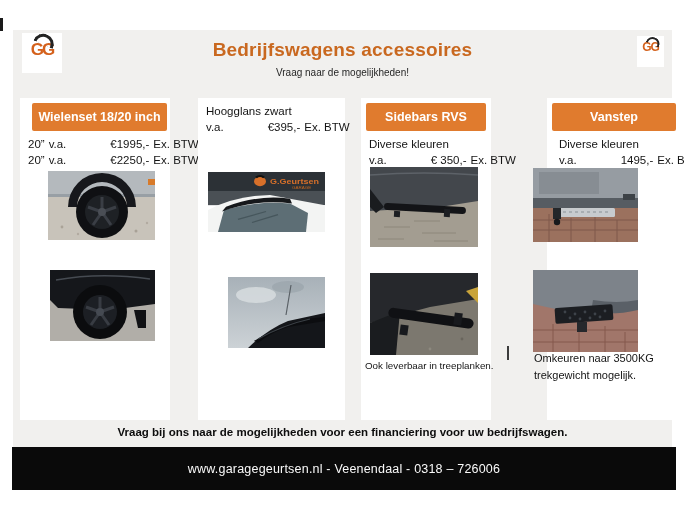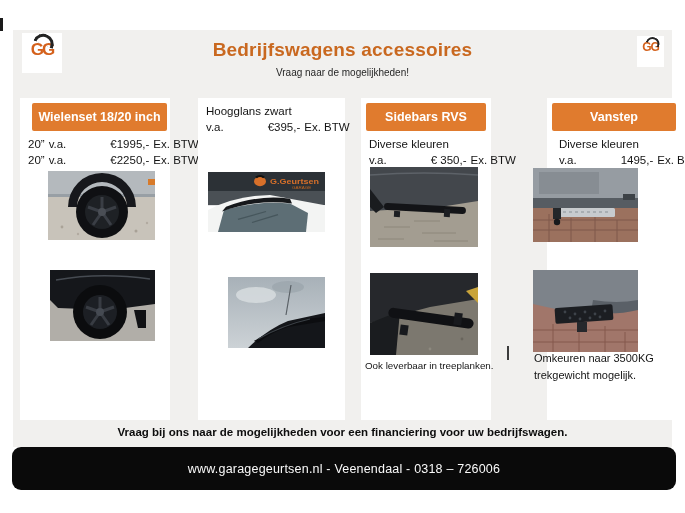--- a/index.html
+++ b/index.html
@@ -47,21 +47,21 @@
   #ph-c4a{left:533px;top:168px;width:105px;height:74px;}
   #ph-c4b{left:533px;top:270px;width:105px;height:82px;}
 
   .note{position:absolute;z-index:2;color:#141414;}
   #note-c3{left:365px;top:360px;width:124px;font-size:9.8px;white-space:nowrap;}
   #note-c4{left:534px;top:350px;width:120px;font-size:11px;line-height:1.55;}
 
   .cursor-artifact{position:absolute;left:507px;top:346px;width:2px;height:14px;background:#3c3c3c;}
 
   .financing{position:absolute;left:0;right:0;top:426px;text-align:center;font-weight:bold;font-size:11.5px;color:#0d0d0d;}
-  .footer-bar{position:absolute;left:12px;top:447px;width:664px;height:43px;background:#0a0a0a;color:#fafafa;display:flex;align-items:center;justify-content:center;font-size:12.5px;letter-spacing:.2px;z-index:4;border-radius:9px;}
+  .footer-bar{position:absolute;left:12px;top:447px;width:664px;height:43px;background:#0a0a0a;color:#fafafa;display:flex;align-items:center;justify-content:center;font-size:12.5px;letter-spacing:.2px;z-index:4;}
 </style>
 </head>
 <body>
 
 <div class="artifact-left"></div>
 <div class="panel"></div>
 
 <div class="logo logo-left">
   <div class="swoosh"></div>
   <div class="gg">GG</div>

